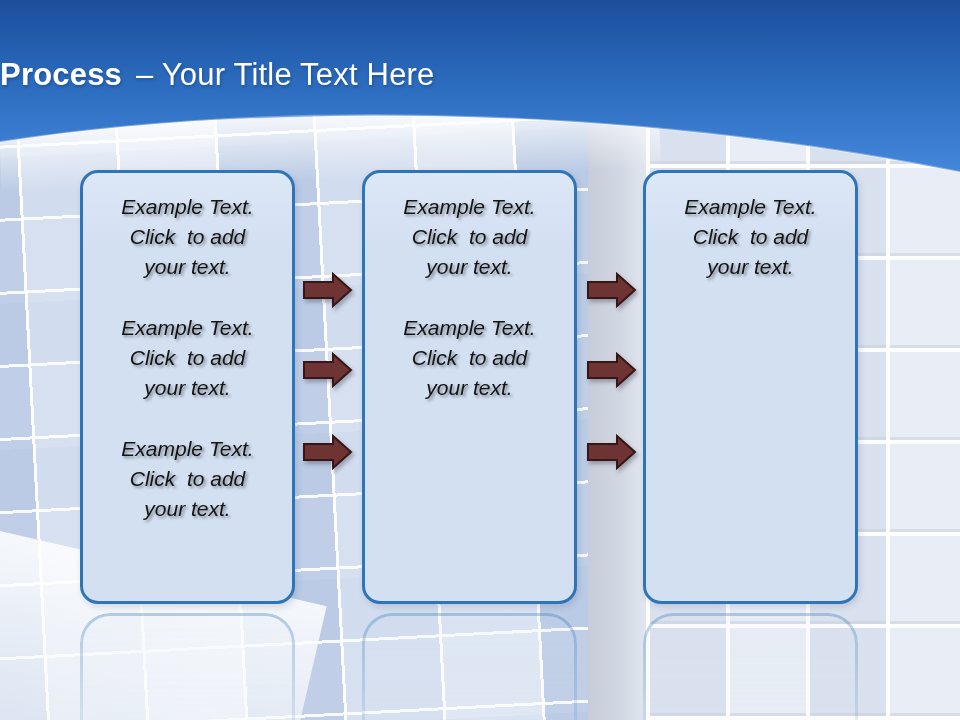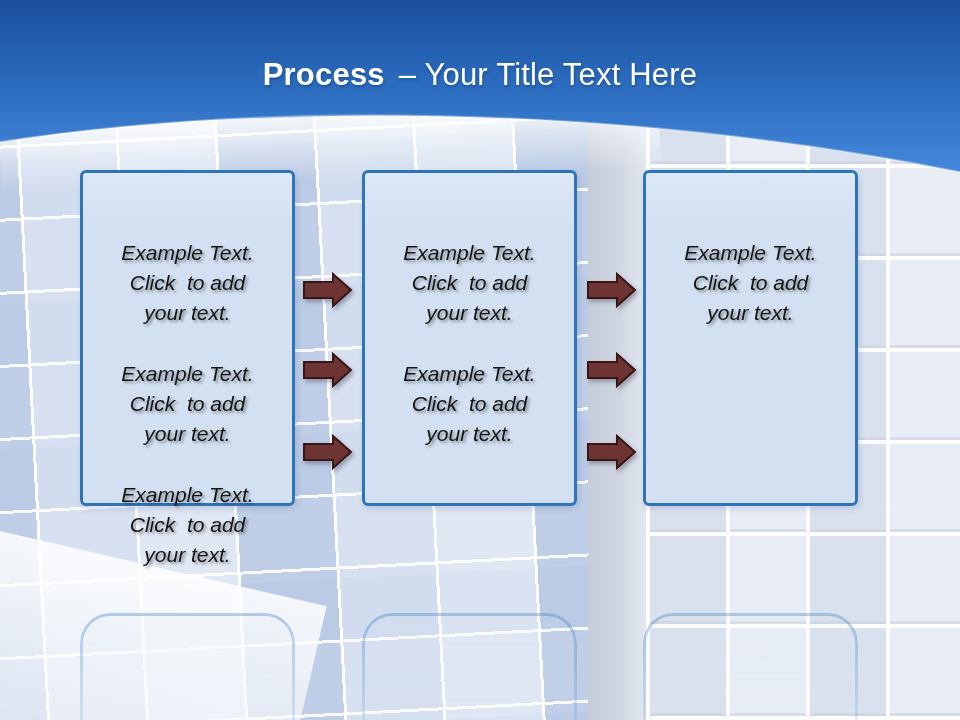--- a/index.html
+++ b/index.html
@@ -39,32 +39,32 @@
   }
   .bg-band{
     position:absolute;left:0;top:116px;width:660px;height:64px;
     transform:rotate(-2deg);
     background:linear-gradient(180deg, rgba(255,255,255,0.8), rgba(255,255,255,0));
   }
   
   .header-svg{position:absolute;left:0;top:0;}
   .slide-title{
     position:absolute;left:0;top:56px;width:960px;
-    text-align:center;color:#fff;font-size:31px;line-height:38px;
+    color:#fff;font-size:31px;line-height:38px;
     text-shadow:1px 2px 3px rgba(10,40,90,0.35);
     letter-spacing:0.2px;
   }
   .title-bold{font-weight:700;margin-right:14px;}
   
   .process-box{
-    position:absolute;top:170px;width:215px;height:336px;
-    box-sizing:border-box;border:3px solid #2e75b8;border-radius:6px;
+    position:absolute;top:170px;width:215px;height:434px;
+    box-sizing:border-box;border:3px solid #2e75b8;border-radius:18px;
     background:linear-gradient(180deg,#dce7f7 0%,#d3e0f2 18%,#d3e0f2 100%);
     box-shadow:2px 3px 6px rgba(60,80,120,0.18);
-    padding-top:65px;
+    padding-top:19px;
   }
   .box1{left:80px;}
   .box2{left:362px;}
   .box3{left:643px;}
   .box-text{
     margin:0 0 31px 0;
     font-style:italic;font-size:21px;line-height:30px;
     color:#141414;text-align:center;white-space:pre;
     text-shadow:2px 2px 3px rgba(0,0,0,0.4);
   }

